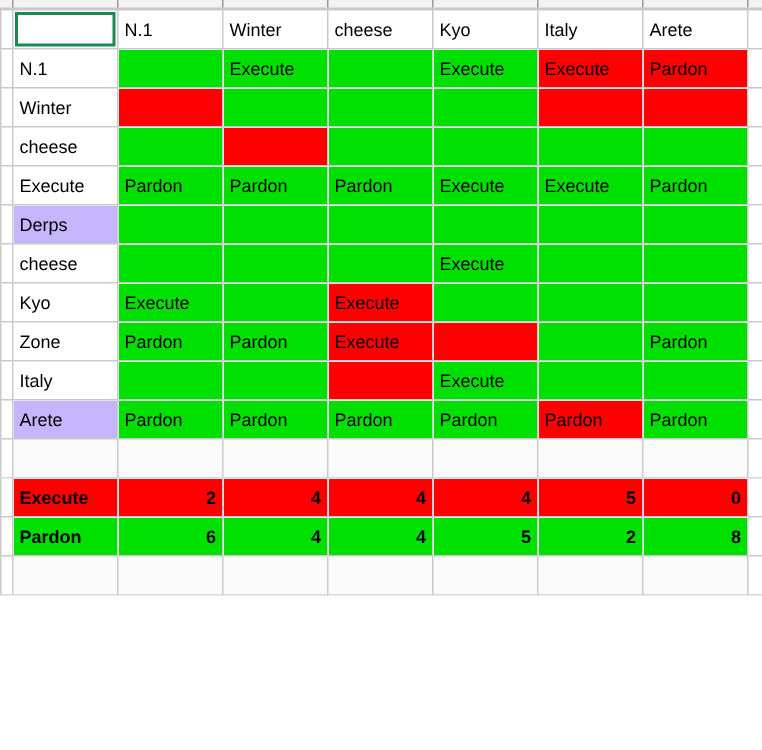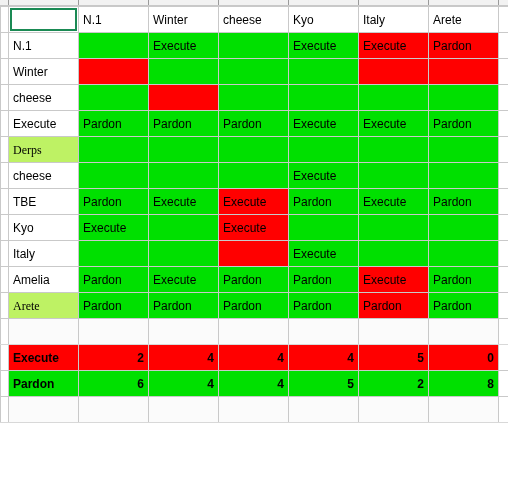--- a/index.html
+++ b/index.html
@@ -65,21 +65,21 @@
   
   col.gutter  { width: 8px;  }
   col.label   { width: 70px; }
   col.datacol { width: 70px; }
   col.rgutter { width: 10px; }
 
   
   td.blank   { background: #ffffff; }
   td.green   { background: #00e000; border-color: #00b300; }
   td.red     { background: #ff0000; border-color: #cc0000; }
-  td.salmon  { background: #bef264; border-color: #c07a66; font-family: Liberation Serif, serif; }
+  td.salmon  { background: #c4b5fd; border-color: #c07a66; }
   td.gut     { background: #ffffff; border-left: none; border-top: none; border-bottom: none; border-right: 1px solid #c9c9c9; }
   td.rgut    { background: #ffffff; border: none; border-left: 1px solid #c9c9c9; }
   td.spacer  { background: #ffffff; }
 
   td.hdr { background: #ffffff; }
 
   
   td.selected {
     background: #ffffff;
     position: relative;
@@ -205,60 +205,49 @@
           <td class="green"></td>
           <td class="green"></td>
           <td class="green"></td>
           <td class="green">Execute</td>
           <td class="green"></td>
           <td class="green"></td>
           <td class="rgut"></td>
         </tr>
         <tr>
           <td class="gut"></td>
-          <td class="blank">TBE</td>
-          <td class="green">Pardon</td>
-          <td class="green">Execute</td>
+          <td class="blank">Kyo</td>
+          <td class="green">Execute</td>
+          <td class="green"></td>
           <td class="red">Execute</td>
-          <td class="green">Pardon</td>
-          <td class="green">Execute</td>
-          <td class="green">Pardon</td>
-          <td class="rgut"></td>
-        </tr>
-        <tr>
-          <td class="gut"></td>
-          <td class="blank">Kyo</td>
-          <td class="green">Execute</td>
-          <td class="green"></td>
+          <td class="green"></td>
+          <td class="green"></td>
+          <td class="green"></td>
+          <td class="rgut"></td>
+        </tr>
+        <tr>
+          <td class="gut"></td>
+          <td class="blank">Zone</td>
+          <td class="green">Pardon</td>
+          <td class="green">Pardon</td>
           <td class="red">Execute</td>
-          <td class="green"></td>
-          <td class="green"></td>
-          <td class="green"></td>
+          <td class="red"></td>
+          <td class="green"></td>
+          <td class="green">Pardon</td>
           <td class="rgut"></td>
         </tr>
         <tr>
           <td class="gut"></td>
           <td class="blank">Italy</td>
           <td class="green"></td>
           <td class="green"></td>
           <td class="red"></td>
           <td class="green">Execute</td>
           <td class="green"></td>
           <td class="green"></td>
-          <td class="rgut"></td>
-        </tr>
-        <tr>
-          <td class="gut"></td>
-          <td class="blank">Amelia</td>
-          <td class="green">Pardon</td>
-          <td class="green">Execute</td>
-          <td class="green">Pardon</td>
-          <td class="green">Pardon</td>
-          <td class="red">Execute</td>
-          <td class="green">Pardon</td>
           <td class="rgut"></td>
         </tr>
         <tr>
           <td class="gut"></td>
           <td class="salmon">Arete</td>
           <td class="green">Pardon</td>
           <td class="green">Pardon</td>
           <td class="green">Pardon</td>
           <td class="green">Pardon</td>
           <td class="red">Pardon</td>

